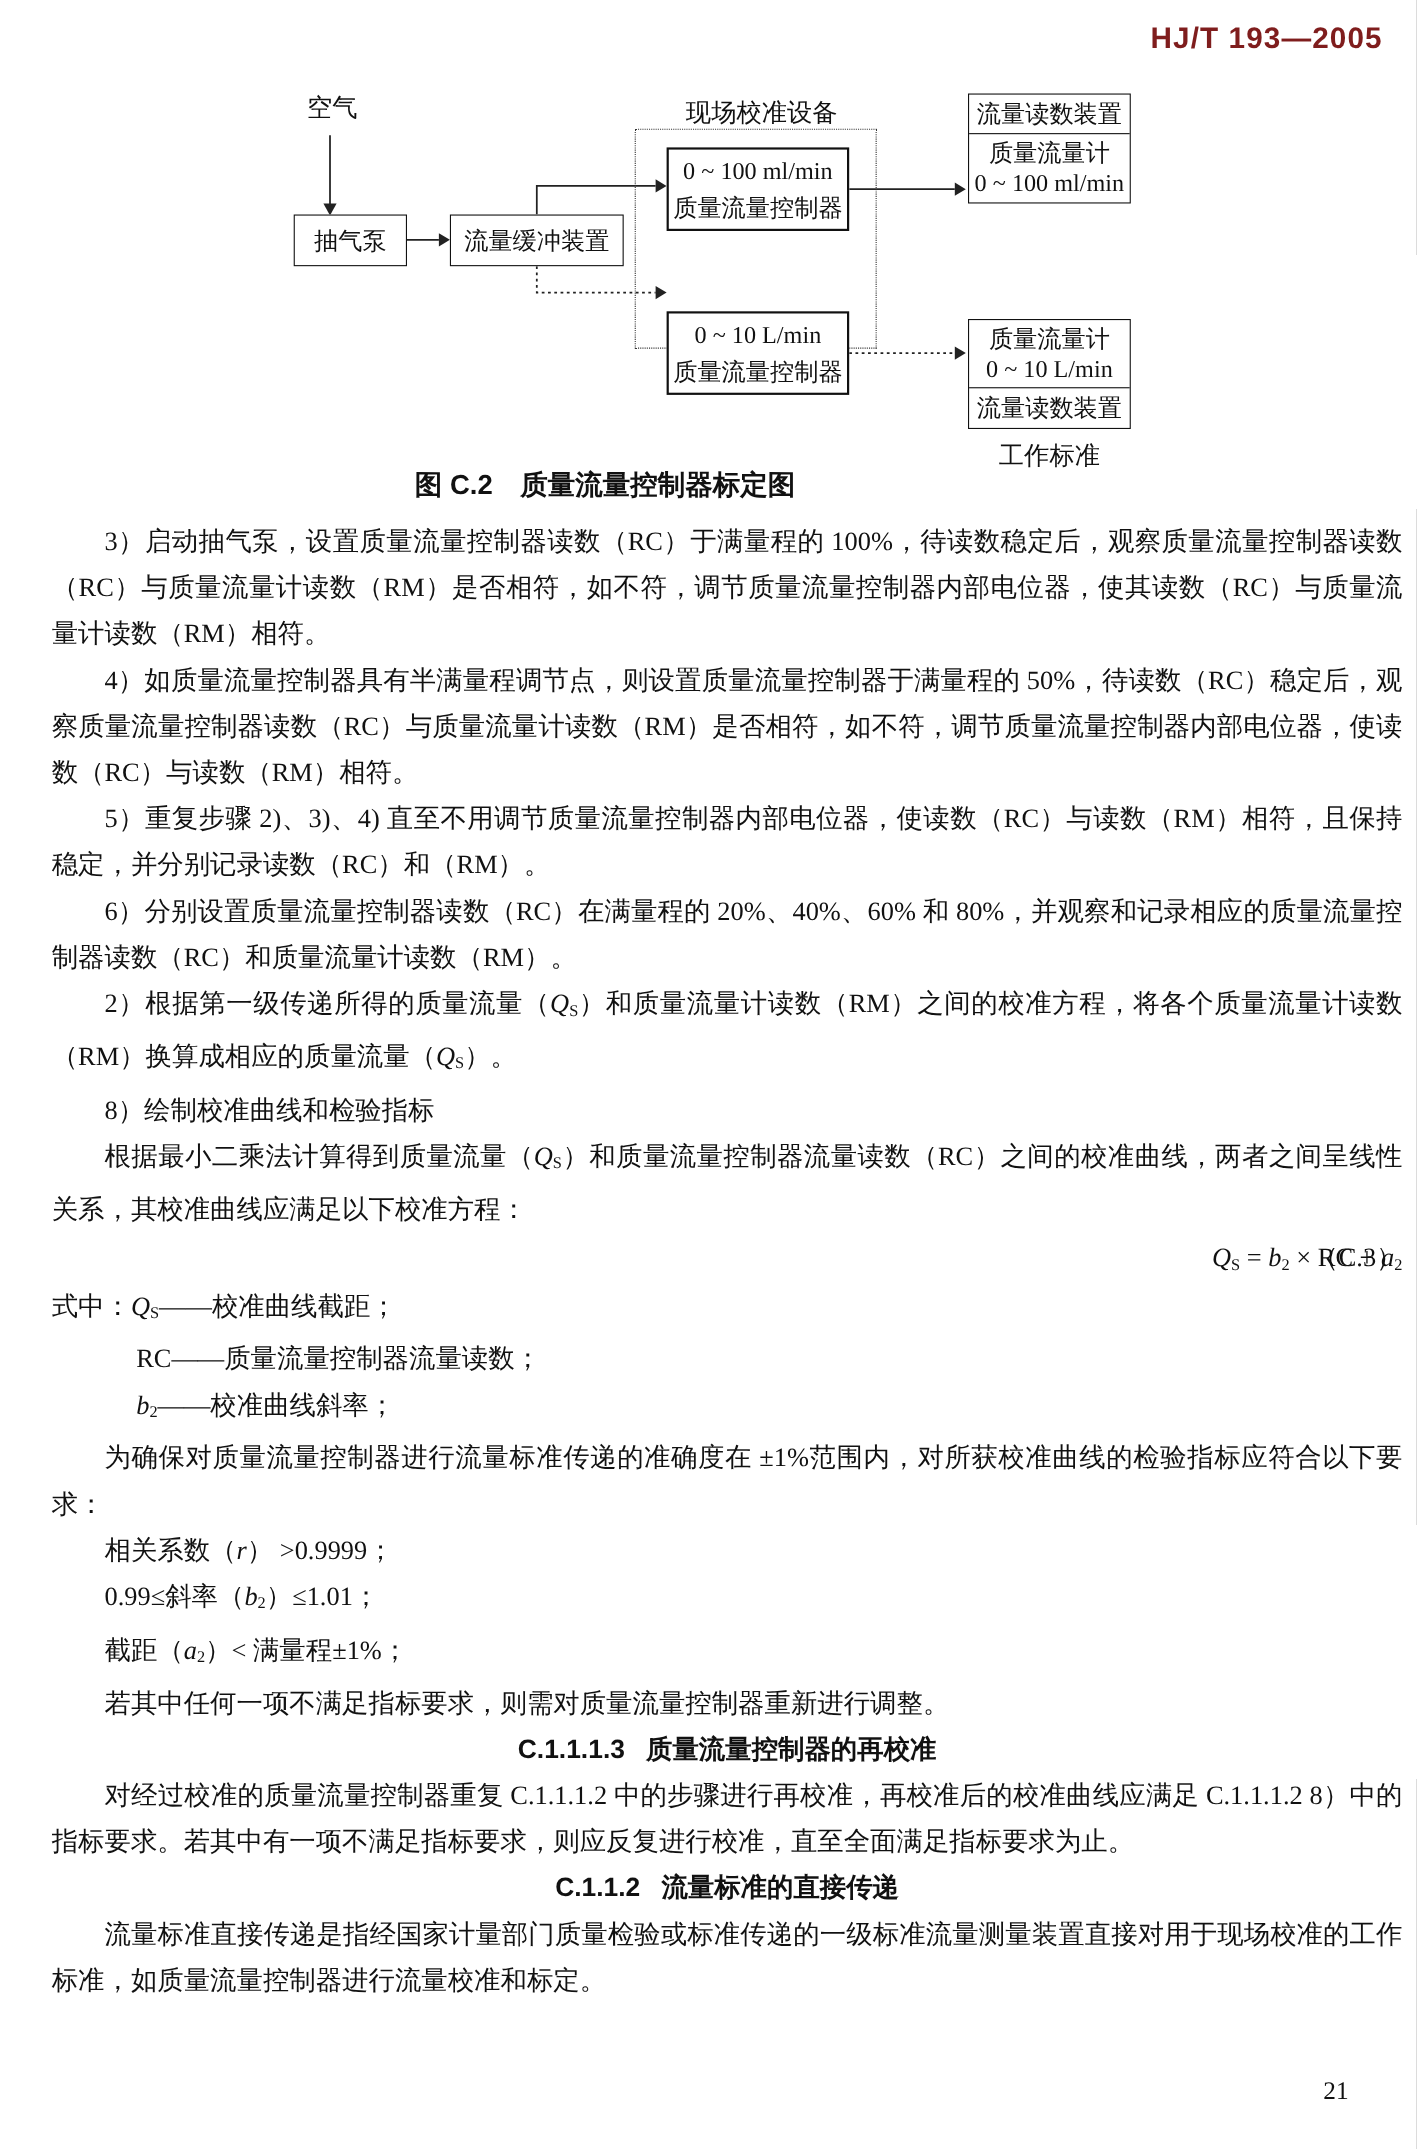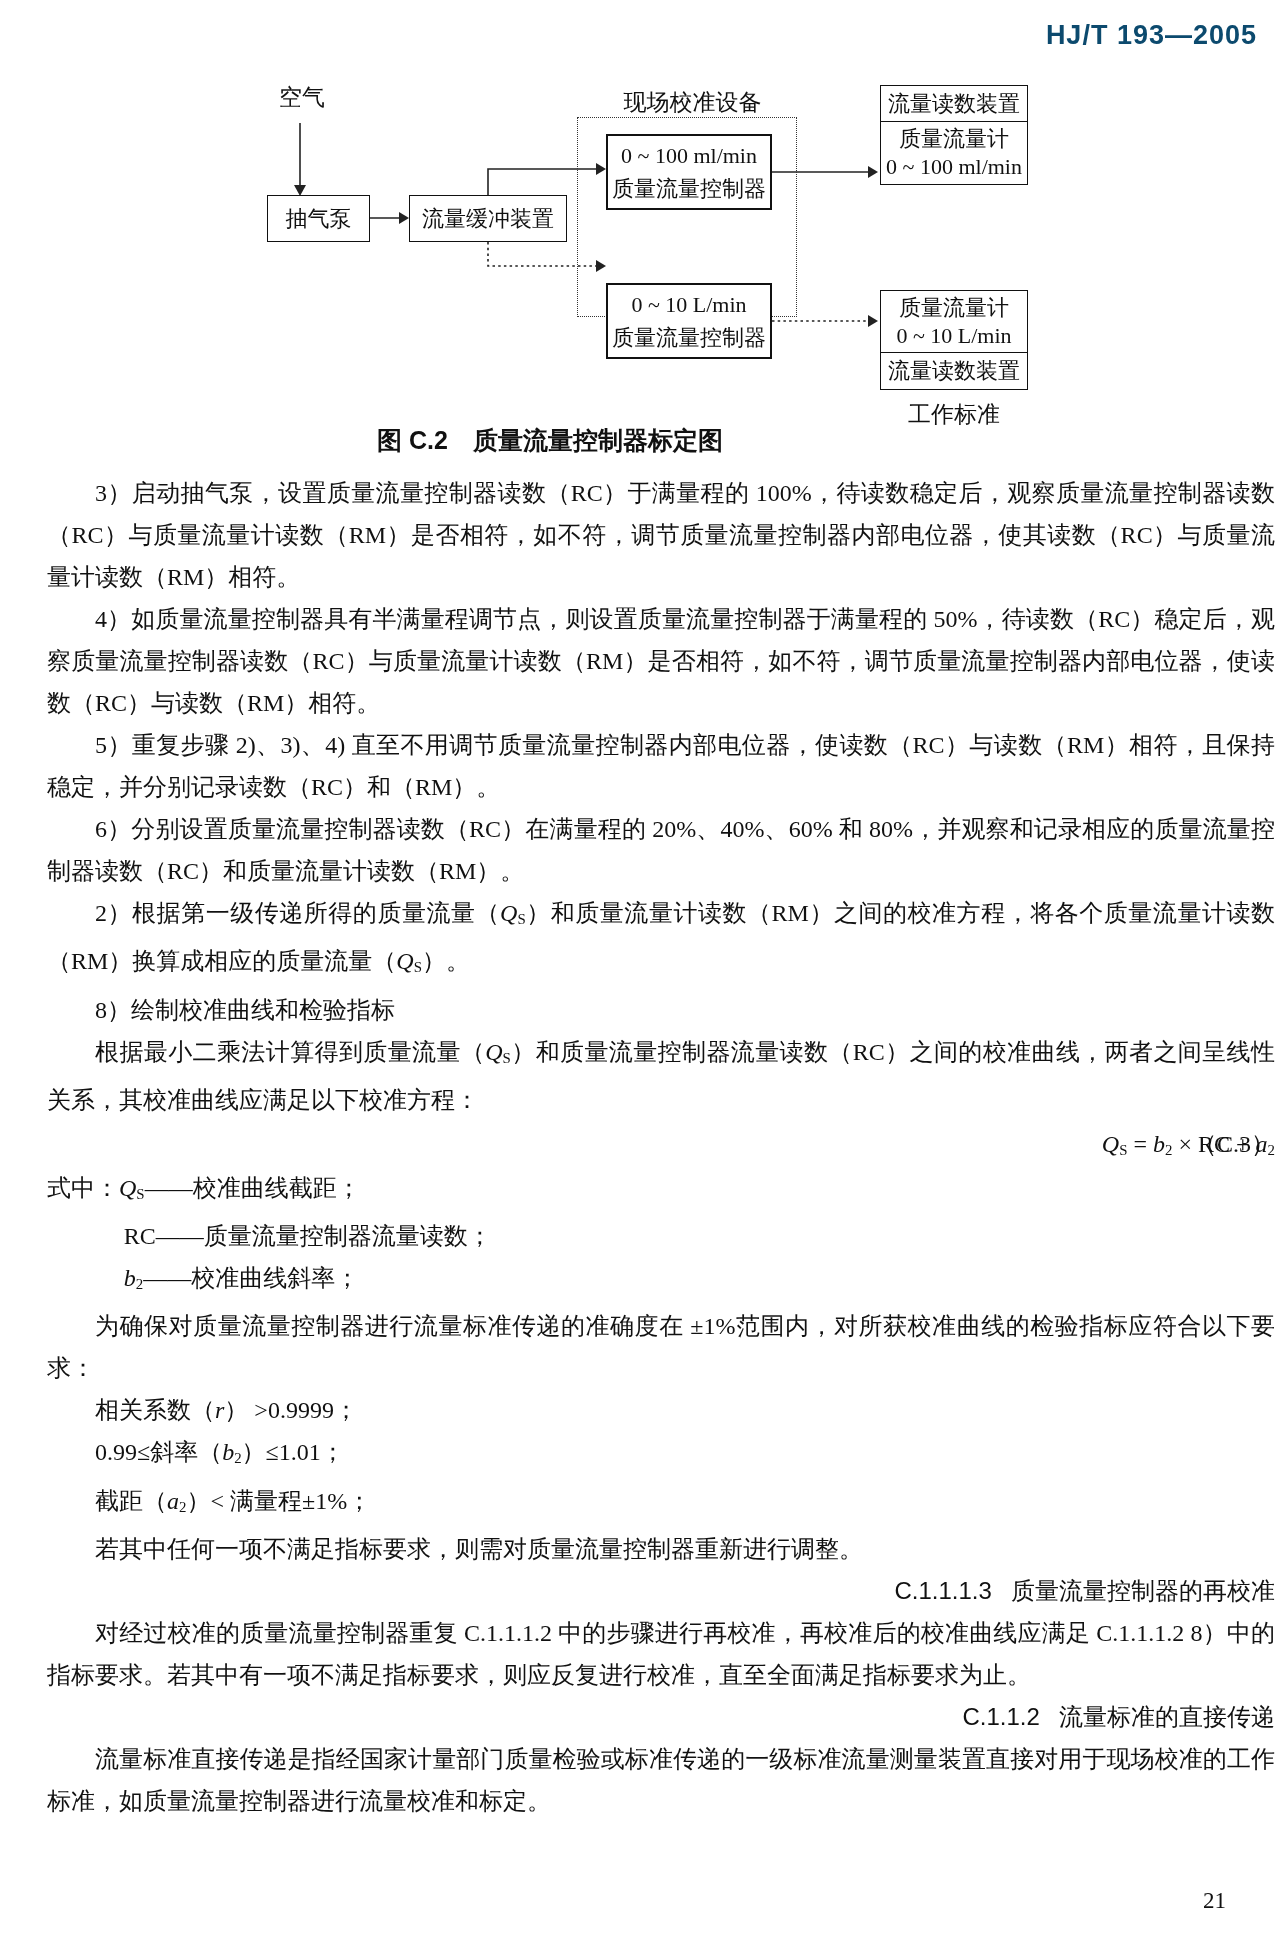--- a/index.html
+++ b/index.html
@@ -8,21 +8,21 @@
     width:1288px;height:1954px;
     background:#ffffff;
     color:#111;
     font-family:"Liberation Serif","DejaVu Serif",serif;
     overflow:hidden;
   }
   
   .std-code{
     position:absolute;top:20px;right:31px;
     font-family:"Liberation Sans","DejaVu Sans",sans-serif;
-    font-weight:bold;font-size:27px;letter-spacing:1px;color:#0c4a6e;
+    font-weight:bold;font-size:27px;letter-spacing:1px;color:#7f1d1d;
   }
   
   .diagram{position:absolute;left:0;top:55px;width:1288px;height:375px;}
   .dg-label{
     position:absolute;font-size:23px;color:#111;text-align:center;
   }
   .dg-box{
     position:absolute;border:1.6px solid #111;background:#fff;
     display:flex;align-items:center;justify-content:center;
     font-size:22px;text-align:center;box-sizing:border-box;
@@ -52,21 +52,21 @@
   
   .body-text{
     position:absolute;left:47px;top:472px;width:1228px;
     font-size:24px;line-height:42px;text-align:justify;
   }
   .para{margin:0;text-indent:2em;}
   .defline{margin:0;text-indent:0;text-align:left;padding-left:3.2em;}
   .defline.first{padding-left:0;}
   .specline{margin:0;text-indent:2em;text-align:left;}
   .heading{
-    margin:0;text-indent:0;text-align:right;font-weight:normal;
+    margin:0;text-indent:0;text-align:center;font-weight:bold;
   }
   .heading .h-num{font-family:"Liberation Sans","DejaVu Sans",sans-serif;margin-right:0.8em;}
   .heading .h-title{font-family:"Liberation Sans","DejaVu Sans",sans-serif;}
   .eqrow{
     position:relative;margin:2px 0;text-align:right;text-indent:0;
     height:42px;line-height:42px;
   }
   .eq-number{position:absolute;right:0;top:0;}
   .it{font-style:italic;}
   .sb{font-size:0.62em;vertical-align:-0.22em;letter-spacing:0;}

